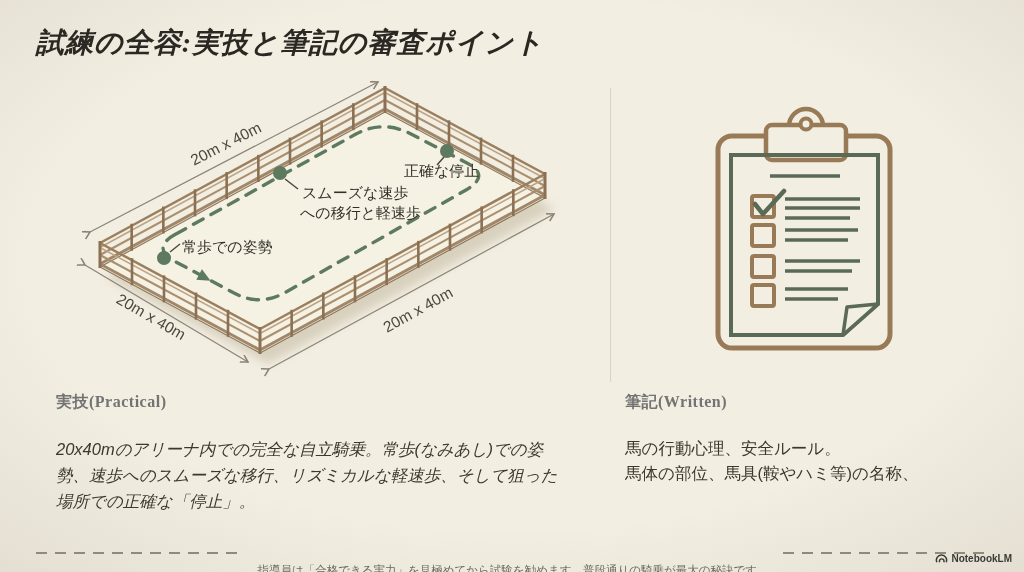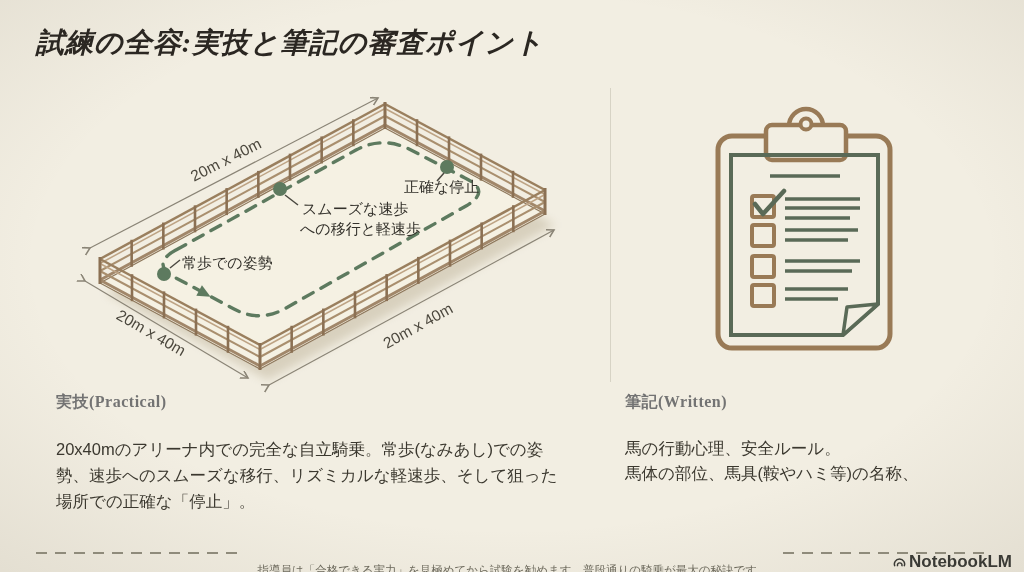--- a/index.html
+++ b/index.html
@@ -14,49 +14,49 @@
   }
   .slide-title{
     position:absolute;left:36px;top:24px;
     font-family:"Liberation Serif","DejaVu Serif",serif;
     font-size:28px;font-weight:700;color:#2b2722;letter-spacing:1px;font-style:italic;
   }
   .divider{
     position:absolute;left:610px;top:88px;width:1px;height:294px;
     background:#d7d3c5;
   }
-  .arena-wrap{position:absolute;left:60px;top:88px;width:520px;height:312px;}
+  .arena-wrap{position:absolute;left:60px;top:72px;width:520px;height:312px;}
   .clipboard-wrap{position:absolute;left:700px;top:103px;width:200px;height:258px;}
   .section-heading{
     position:absolute;top:392px;
     font-family:"Liberation Serif","DejaVu Serif",serif;
     font-size:16px;font-weight:700;color:#737373;letter-spacing:0.5px;
   }
   .heading-practical{left:56px;}
   .heading-written{left:625px;}
   .section-body{
     position:absolute;top:436px;
     font-size:16.5px;color:#3b382f;line-height:1.58;
   }
-  .body-practical{left:56px;width:508px;}
+  .body-practical{left:56px;width:508px;font-style:italic;}
   .body-written{left:625px;width:360px;line-height:1.52;}
   .footer-row{
     position:absolute;left:36px;top:546px;width:954px;height:14px;
     display:flex;align-items:center;gap:14px;
   }
   .footer-dashes{
     flex:1;height:2px;
     background:repeating-linear-gradient(to right,#8f8b7b 0 11px,transparent 11px 19px);
   }
   .footer-note{
     font-size:11.5px;color:#6b685b;white-space:nowrap;margin-top:34px;
   }
   .brand{
     position:absolute;right:12px;top:552px;display:flex;align-items:center;gap:3px;
-    font-size:17px;font-weight:700;color:#3a3a35;
+    font-size:10px;font-weight:700;color:#3a3a35;
   }
   svg text{font-family:"Liberation Sans","DejaVu Sans",sans-serif;}
   .cp-label{font-size:15px;fill:#32302a;font-weight:500;}
   .dim-label{font-size:15.5px;fill:#4b473d;}
 </style>
 </head>
 <body>
 
 <div class="vignette"></div>
 

